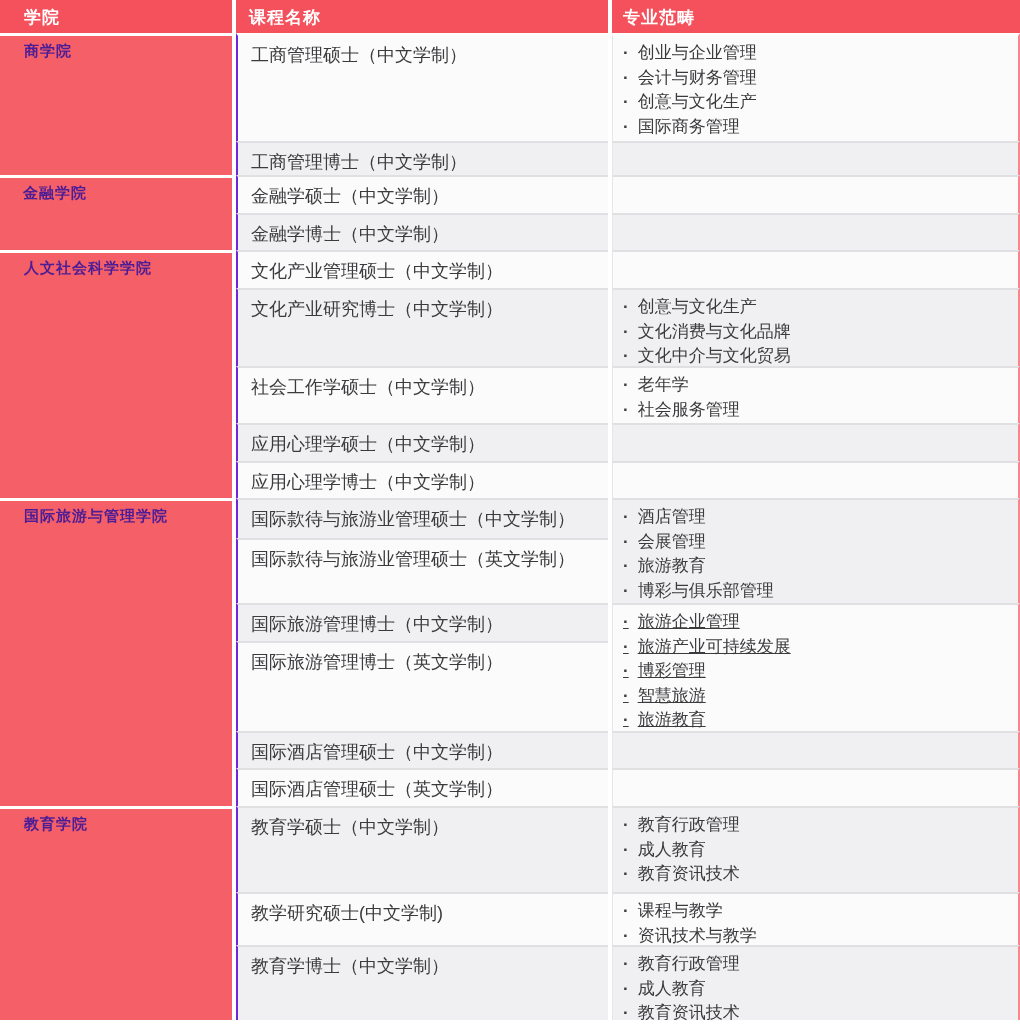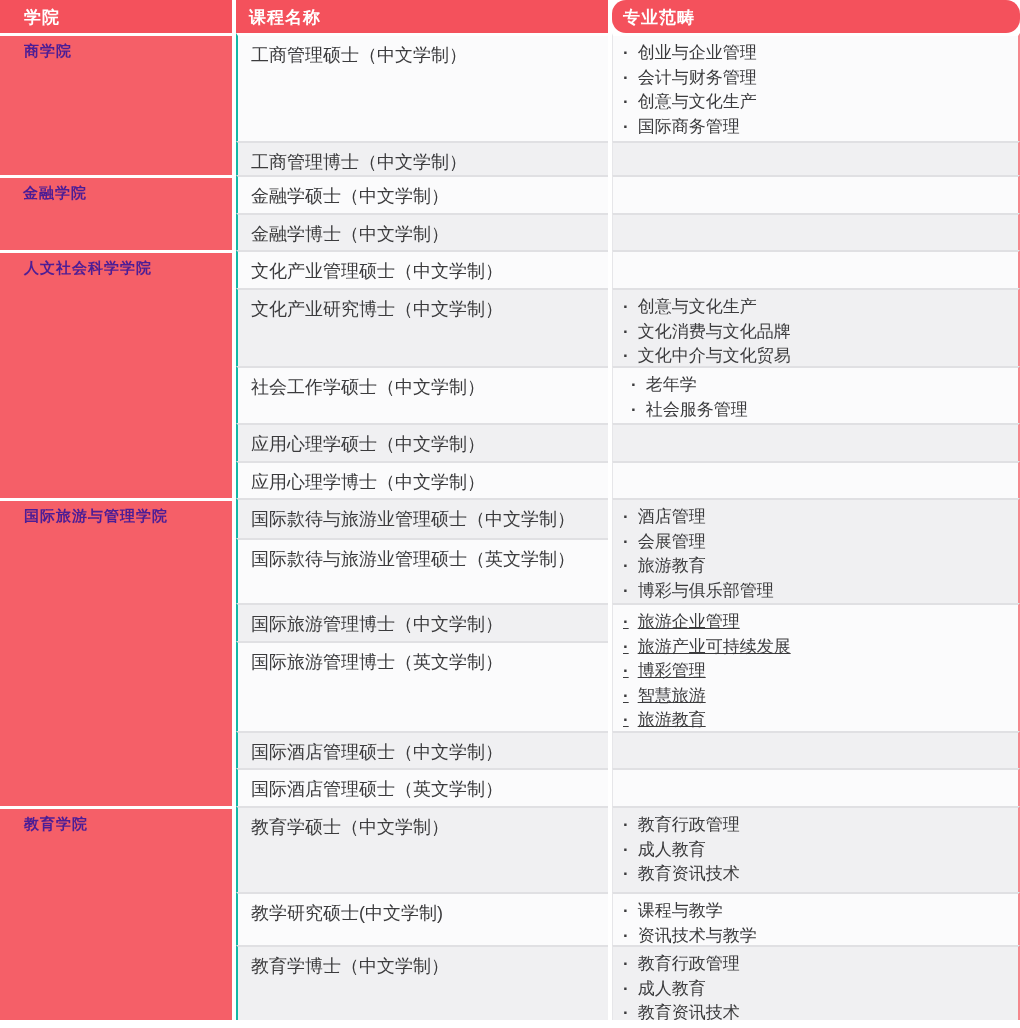--- a/index.html
+++ b/index.html
@@ -12,31 +12,31 @@
     width:1020px;
     background:#ffffff;
   }
   .cell { box-sizing:border-box; overflow:hidden; }
   
   .hcell {
     background:#f4515c; color:#ffffff; font-weight:bold; font-size:17px;
     padding:6px 0 0 24px; letter-spacing:1px;
   }
   .hcell.c2 { padding-left:13px; }
-  .hcell.c3 { padding-left:11px;border-radius:14px; }
+  .hcell.c3 { padding-left:11px; }
   
   .college {
     background:#f55f68; color:#4c1d95; font-weight:bold; font-size:15px;
     padding:6px 0 0 24px; border-top:3px solid #ffffff; letter-spacing:1px;
     grid-column:1;
   }
   
   .course {
     grid-column:2; font-size:18px; padding:7px 8px 16px 13px;
-    border-top:2px solid #e0e0e3; border-left:2px solid #14b8a6;
+    border-top:2px solid #e0e0e3; border-left:2px solid #6d28d9;
   }
   
   .specs {
     grid-column:3; font-size:17px; padding:5px 6px 0 0;
     border-top:2px solid #e0e0e3; border-left:1px solid #e6e6e9;
     border-right:2px solid #f7868d;
   }
   .specs ul { list-style:none; margin:0; padding:0; }
   .specs li { line-height:24.5px; padding-left:10px; white-space:nowrap; }
   .specs li::before { content:"\00B7"; margin-right:9px; font-weight:bold; }
@@ -75,21 +75,21 @@
       <div class="cell specs light" style="grid-row: 6 / span 1;"></div>
       <div class="cell course dark" style="grid-row: 7;">文化产业研究博士（中文学制）</div>
       <div class="cell specs dark" style="grid-row: 7 / span 1;">
         <ul>
           <li>创意与文化生产</li>
           <li>文化消费与文化品牌</li>
           <li>文化中介与文化贸易</li>
         </ul>
       </div>
       <div class="cell course light" style="grid-row: 8;">社会工作学硕士（中文学制）</div>
-      <div class="cell specs light" style="grid-row: 8 / span 1; padding-left: 8px;">
+      <div class="cell specs light" style="grid-row: 8 / span 1;">
         <ul>
           <li>老年学</li>
           <li>社会服务管理</li>
         </ul>
       </div>
       <div class="cell course dark" style="grid-row: 9;">应用心理学硕士（中文学制）</div>
       <div class="cell specs dark" style="grid-row: 9 / span 1;"></div>
       <div class="cell course light" style="grid-row: 10;">应用心理学博士（中文学制）</div>
       <div class="cell specs light" style="grid-row: 10 / span 1;"></div>
       <div class="cell college" style="grid-row: 11 / span 6;">国际旅游与管理学院</div>

